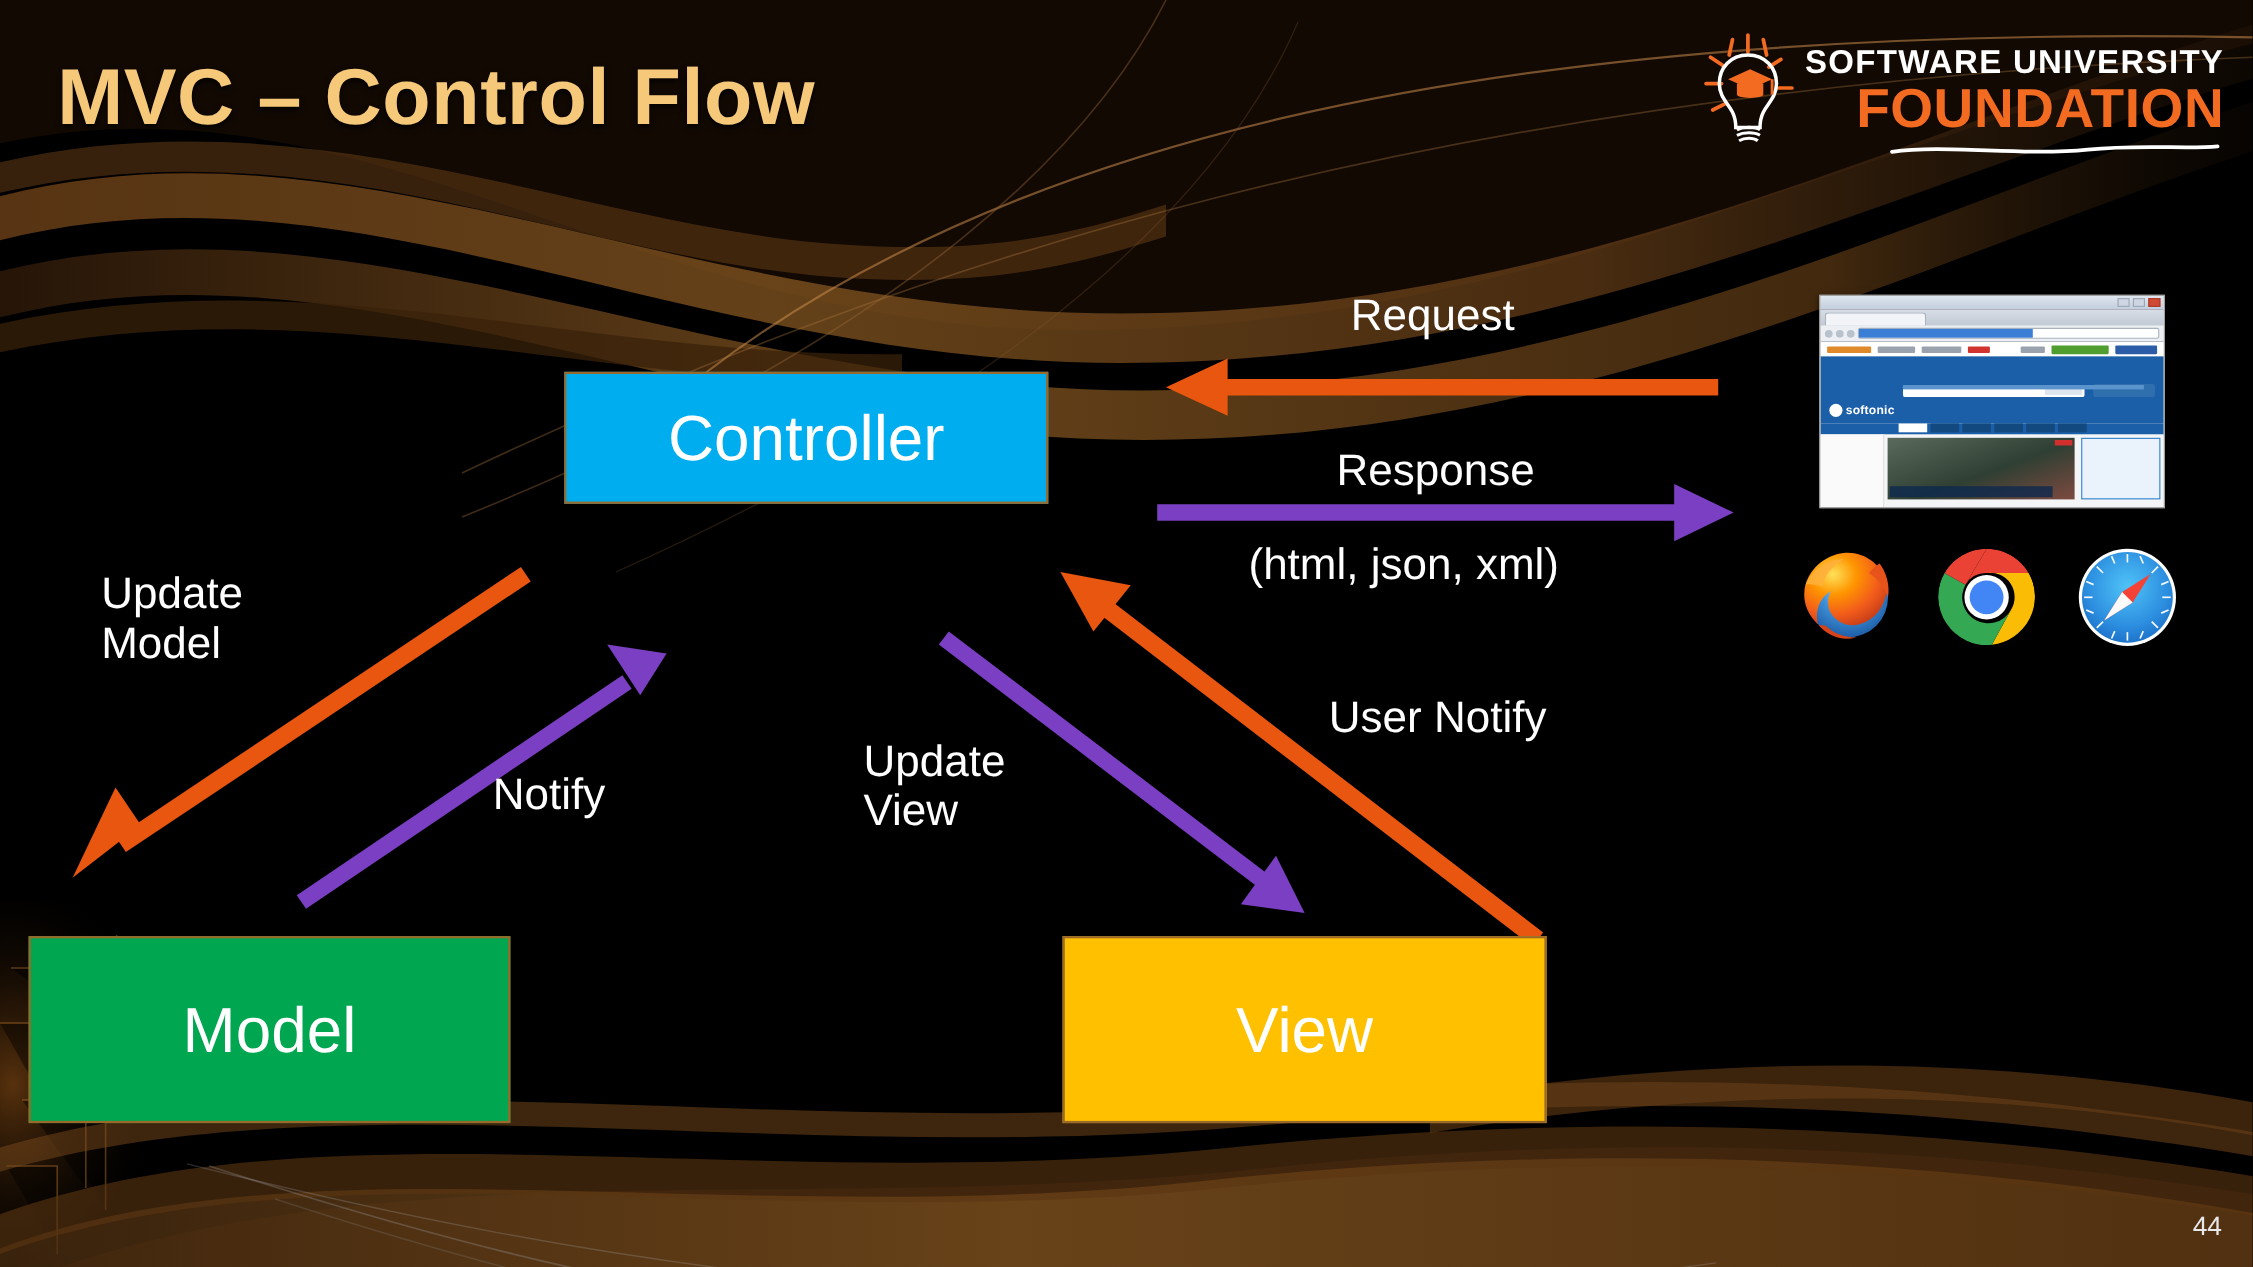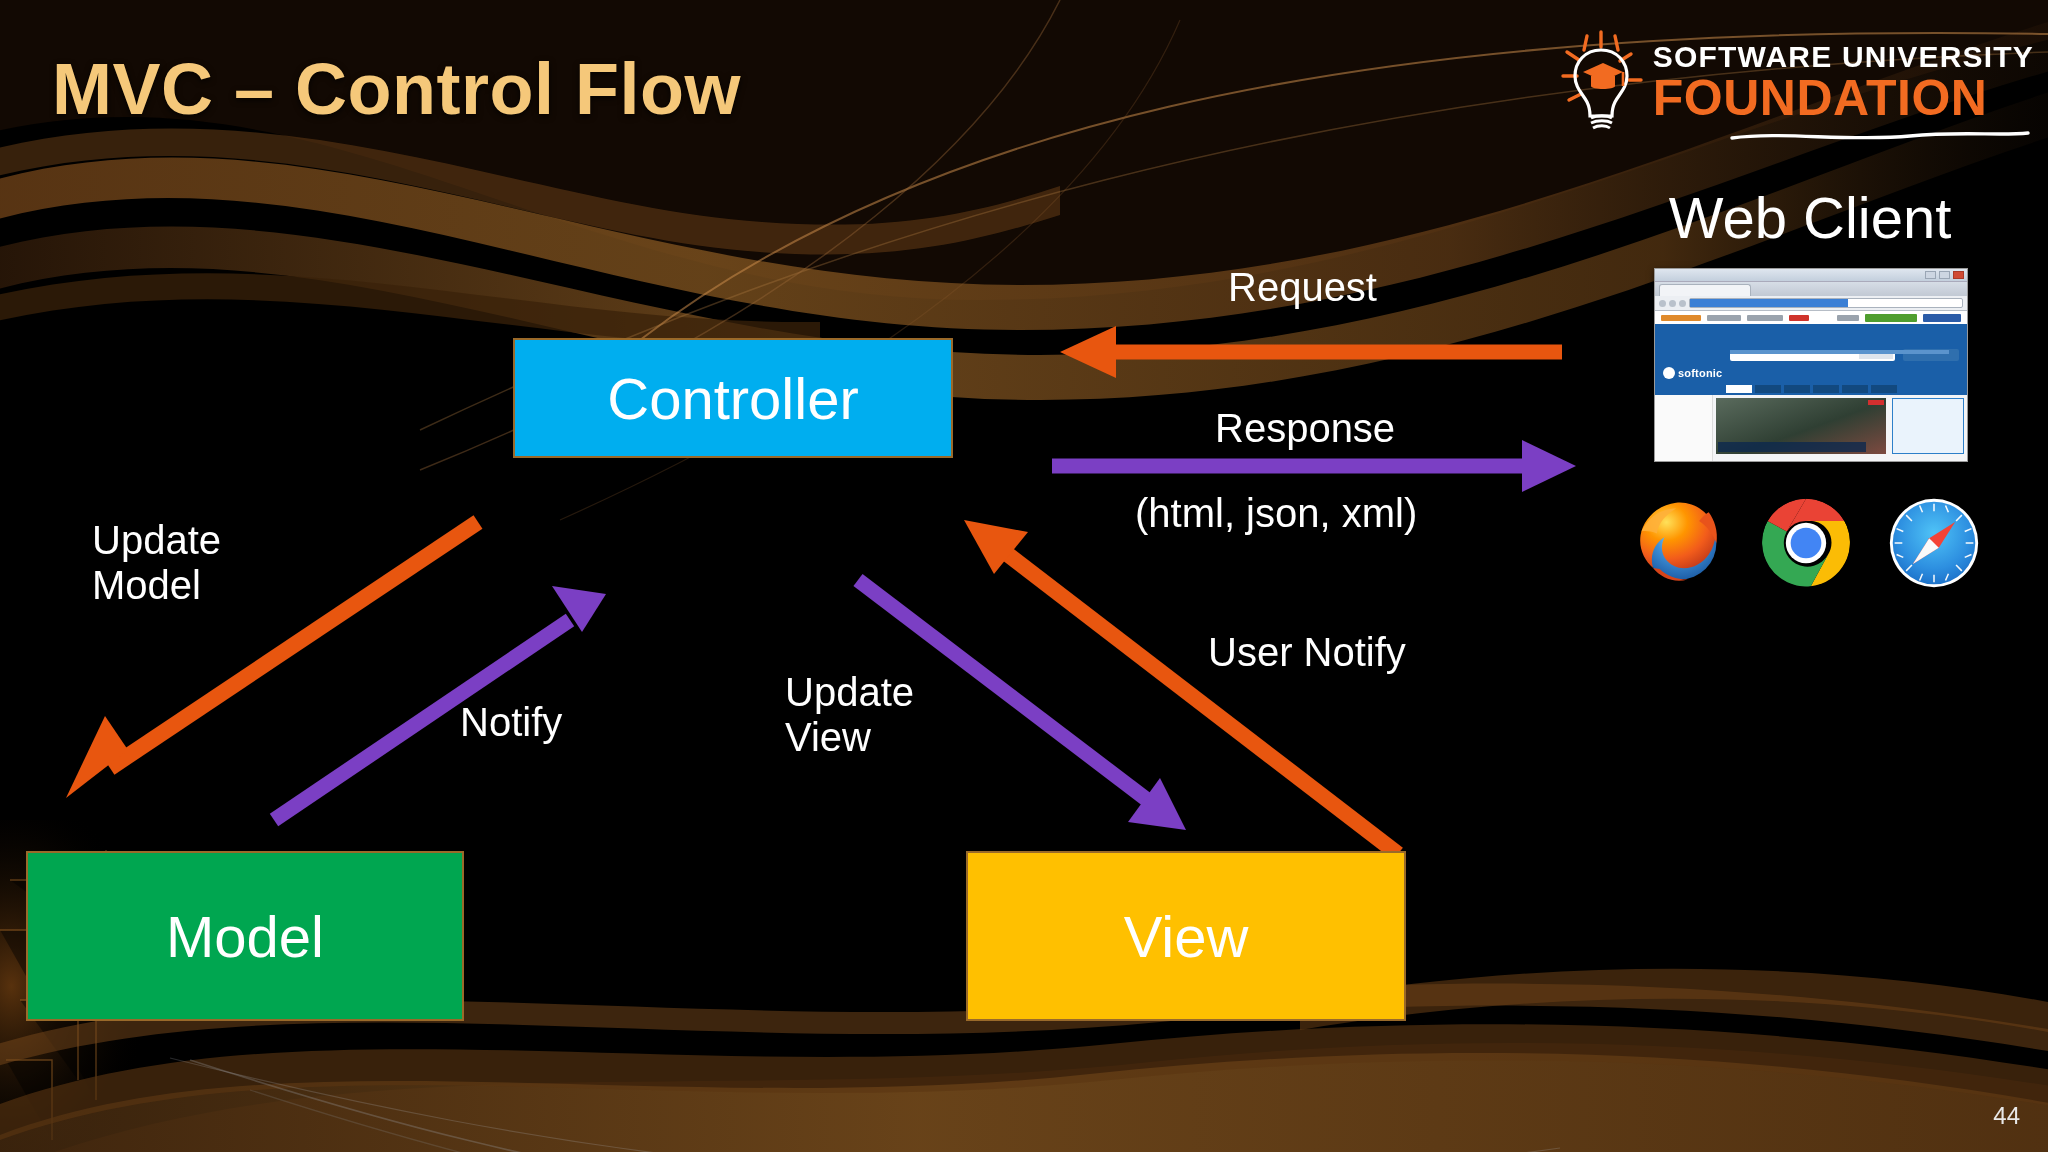--- a/index.html
+++ b/index.html
@@ -26,22 +26,22 @@
     font-size: 72px;
     font-weight: bold;
     color: #F5C87A;
     letter-spacing: 0.5px;
     white-space: nowrap;
     text-shadow: 0 2px 6px rgba(0,0,0,.8);
   }
 
   
   #logo {
-    position:absolute; right: 14px; top: 30px;
-    display:flex; align-items:center; gap:10px;
+    position:absolute; right: 26px; top: 30px;
+    display:flex; align-items:center; gap:10px;text-align:right;
   }
   #logo .bulb { width: 86px; height: 104px; flex:none; }
   #logo .words { display:flex; flex-direction:column; line-height:1; }
   #logo .l1 {
     color:#ffffff; font-weight:bold; font-size:30px;
     letter-spacing: 1.2px;
   }
   #logo .l2 {
     color:#F26B21; font-weight:bold; font-size:50px;
     letter-spacing: 0.5px; margin-top:1px;
@@ -123,21 +123,21 @@
     background:#00A650; font-size:58px; }
   #box-view{ left:966px; top:851px; width:440px; height:170px;
     background:#FFC000; font-size:58px; }
 
   
   .lbl{ position:absolute; color:#ffffff; font-size:40px; line-height:1.12; white-space:pre-line; }
   #lbl-request    { left:1228px; top:265px; }
   #lbl-response   { left:1215px; top:406px; }
   #lbl-html       { left:1135px; top:477px;margin-top:14px; }
   #lbl-update-model{ left:92px;  top:518px; }
-  #lbl-notify     { left:460px;  top:700px; }
+  #lbl-notify     { left:448px;  top:700px; }
   #lbl-update-view{ left:785px;  top:670px; }
   #lbl-user-action{ left:1208px; top:630px; }
 
   
   #arrows{ position:absolute; inset:0; width:2048px; height:1152px; }
 
   
   #slide-number{
     position:absolute; right:28px; bottom:22px;
     color:#e8e8e8; font-size:24px;
@@ -236,21 +236,20 @@
     </svg>
     <div class="words">
       <div class="l1">SOFTWARE UNIVERSITY</div>
       <div class="l2">FOUNDATION</div>
     </div>
     <svg class="underline" viewBox="0 0 300 14">
       <path d="M2,9 C50,2 120,13 180,7 C230,2 270,7 298,4" fill="none" stroke="#ffffff" stroke-width="3.4" stroke-linecap="round"></path>
     </svg>
   </div>
 
-  <div id="web-client-label">Web Client</div>
 
   <div id="browser-shot">
     <div class="bs-titlebar">
       <span class="t-txt"></span>
       <span class="bs-wbtn"></span>
       <span class="bs-wbtn"></span>
       <span class="bs-wbtn close"></span>
     </div>
     <div class="bs-tabbar">
       <span class="bs-tab"></span>

